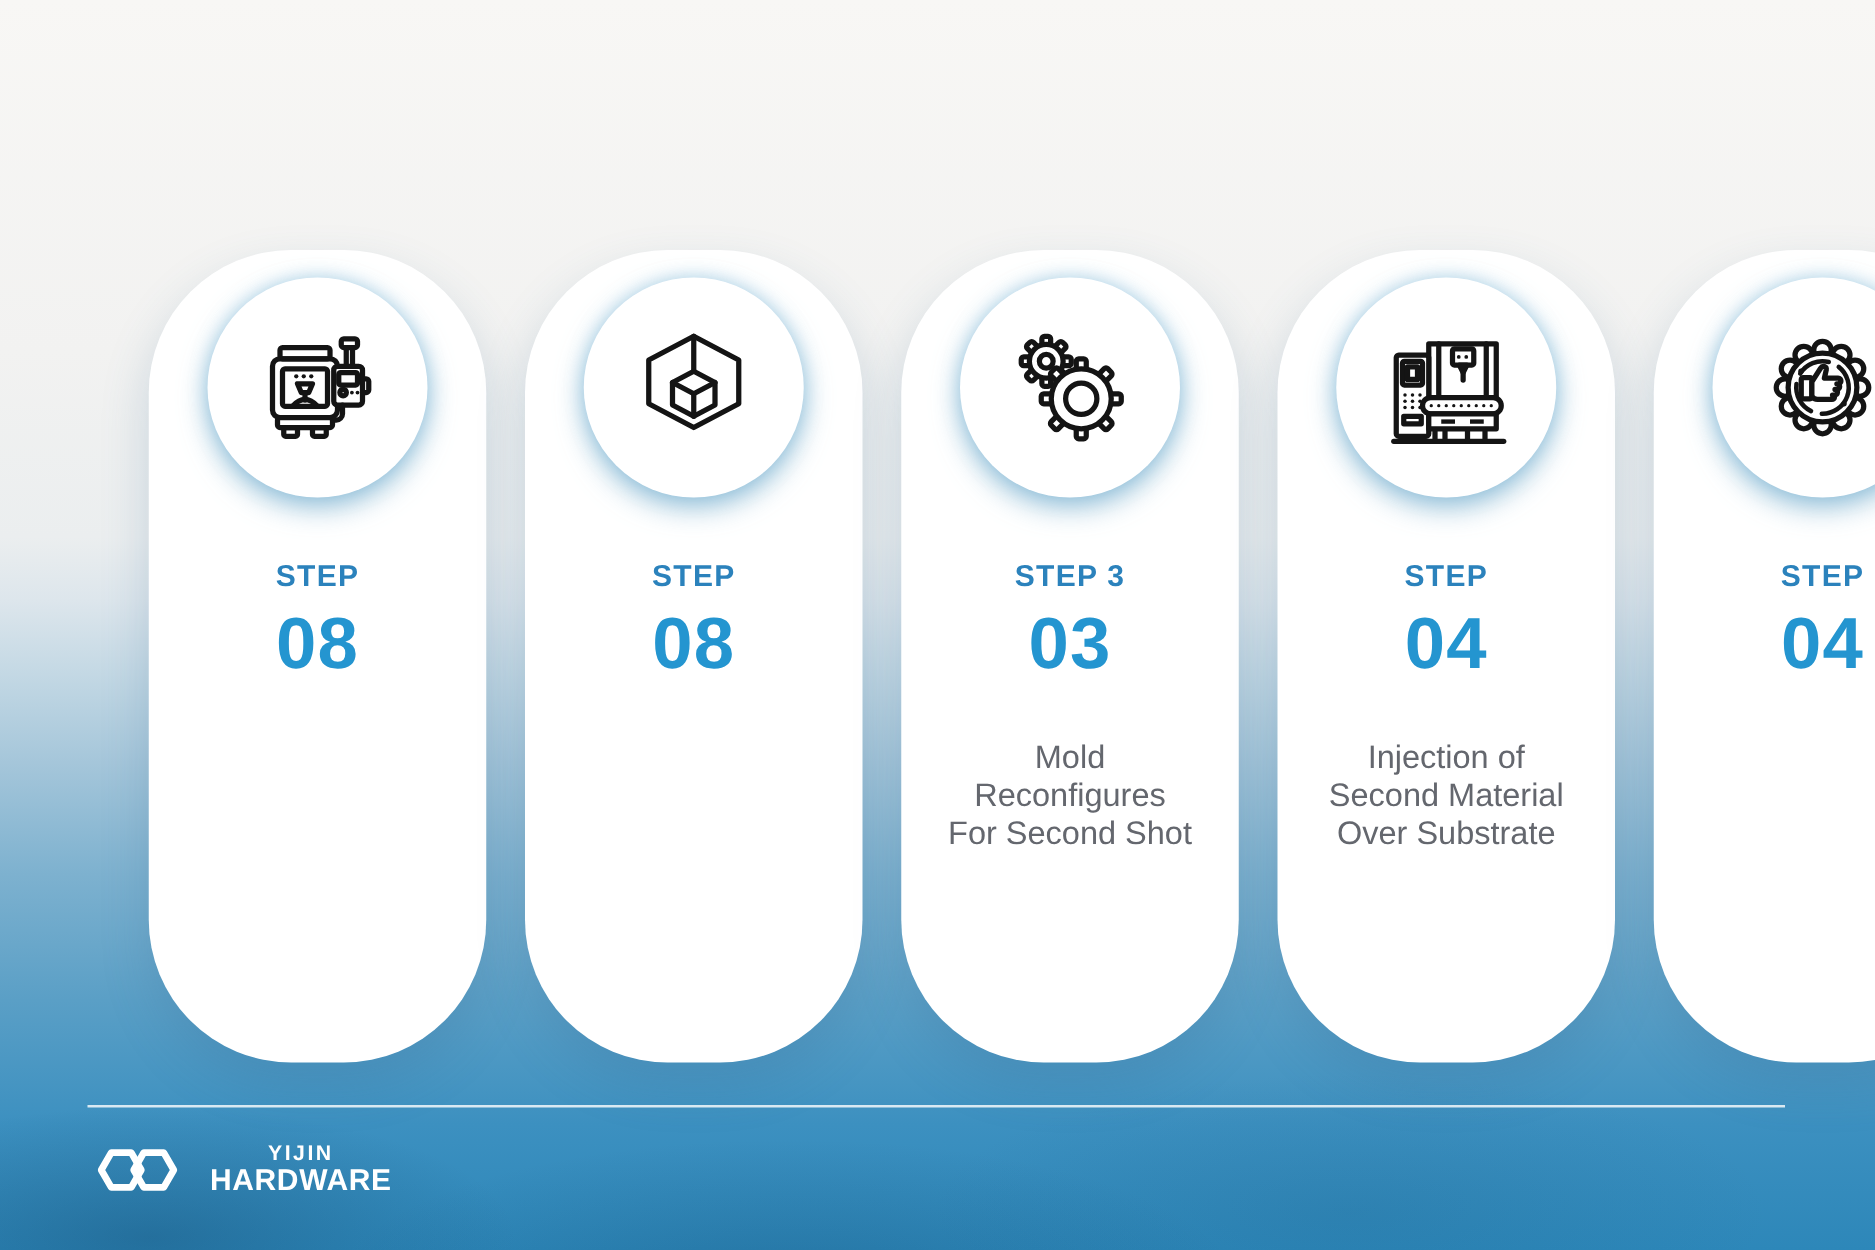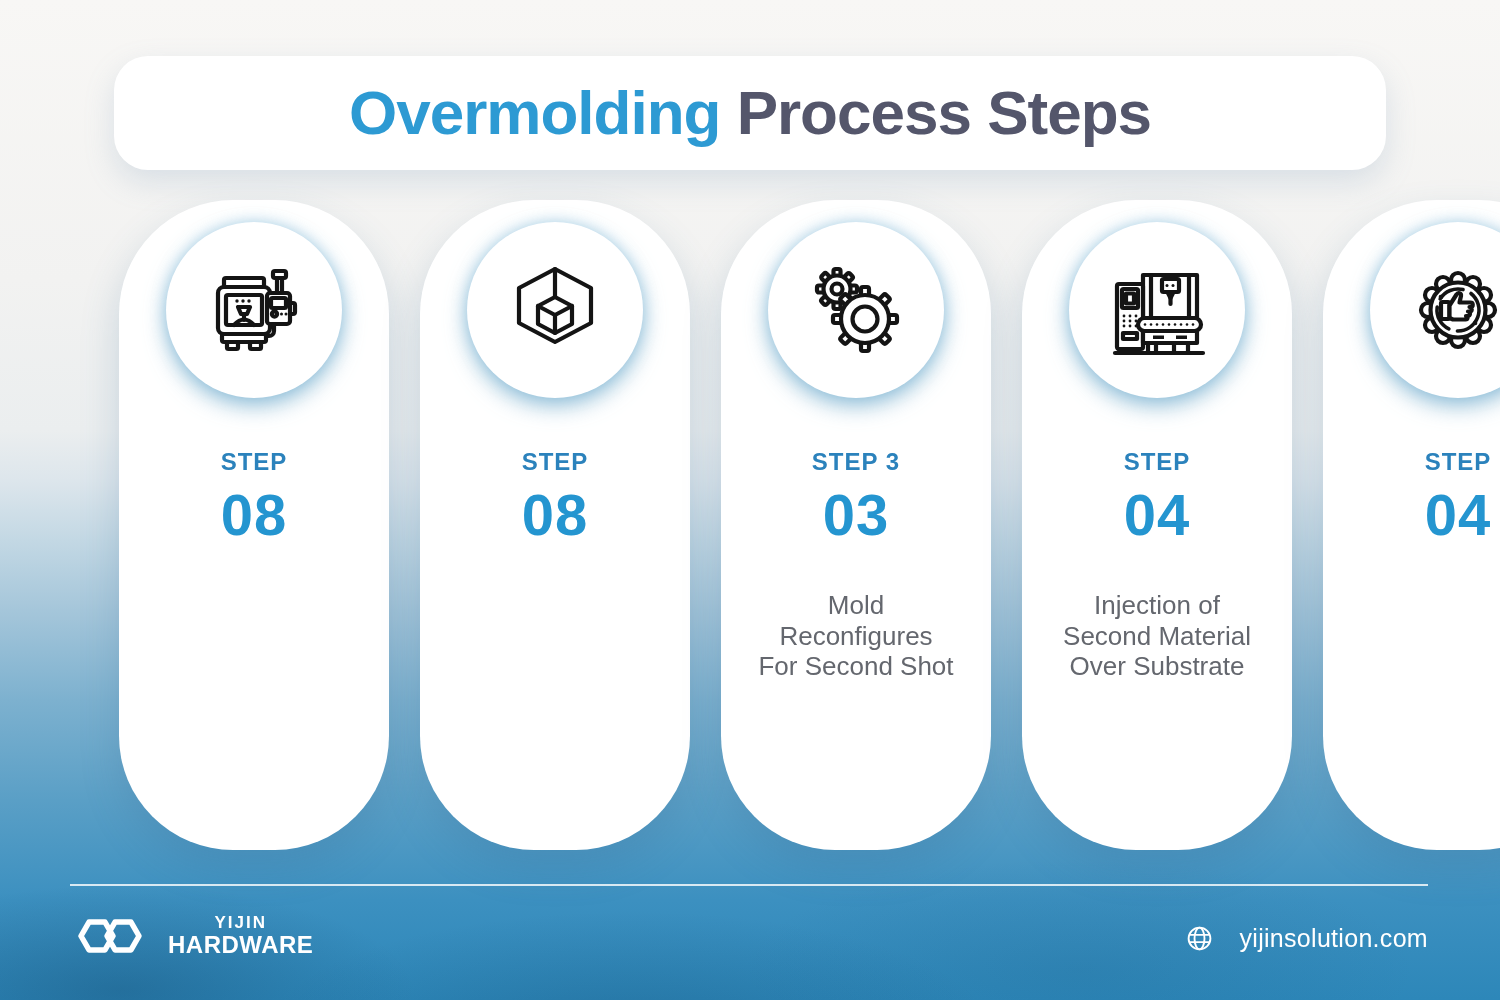--- a/index.html
+++ b/index.html
@@ -48,23 +48,20 @@
   .website-text{font-size:25px;font-weight:400;letter-spacing:.3px;}
   .ic{stroke:#141414;fill:none;stroke-width:4.2;stroke-linejoin:round;stroke-linecap:round;}
   .icf{fill:#141414;stroke:none;}
   .icw{fill:#ffffff;}
 </style>
 </head>
 <body>
 
 <div class="canvas">
 
-  <header class="title-banner">
-    <h1 class="title"><span class="t-hl">Overmolding</span> <span class="t-rest">Process Steps</span></h1>
-  </header>
 
   <main class="cards">
 
     <section class="card">
       <div class="icon-circle">
         <svg width="100" height="100" viewBox="0 0 100 100">
           <g class="ic">
             <rect x="20" y="18" width="40" height="9" rx="2"></rect>
             <rect x="14" y="27" width="52" height="47" rx="6"></rect>
             <rect x="22" y="35" width="36" height="30" rx="2"></rect>
@@ -235,24 +232,14 @@
         <polygon points="11,12.1 27,12.1 35,26 27,39.9 11,39.9 3,26"></polygon>
         <polygon points="37,12.1 53,12.1 61,26 53,39.9 37,39.9 29,26"></polygon>
       </g>
     </svg>
     <div class="brand-text">
       <span class="brand-l1">YIJIN</span>
       <span class="brand-l2">HARDWARE</span>
     </div>
   </div>
 
-  <div class="website">
-    <svg width="27" height="27" viewBox="0 0 26 26">
-      <g fill="none" stroke="#ffffff" stroke-width="1.8">
-        <circle cx="13" cy="13" r="10.5"></circle>
-        <ellipse cx="13" cy="13" rx="4.8" ry="10.5"></ellipse>
-        <path d="M3.2 9.5 h19.6 M3.2 16.5 h19.6"></path>
-      </g>
-    </svg>
-    <span class="website-text">yijinsolution.com</span>
-  </div>
 
 </div>
 
 </body></html>

